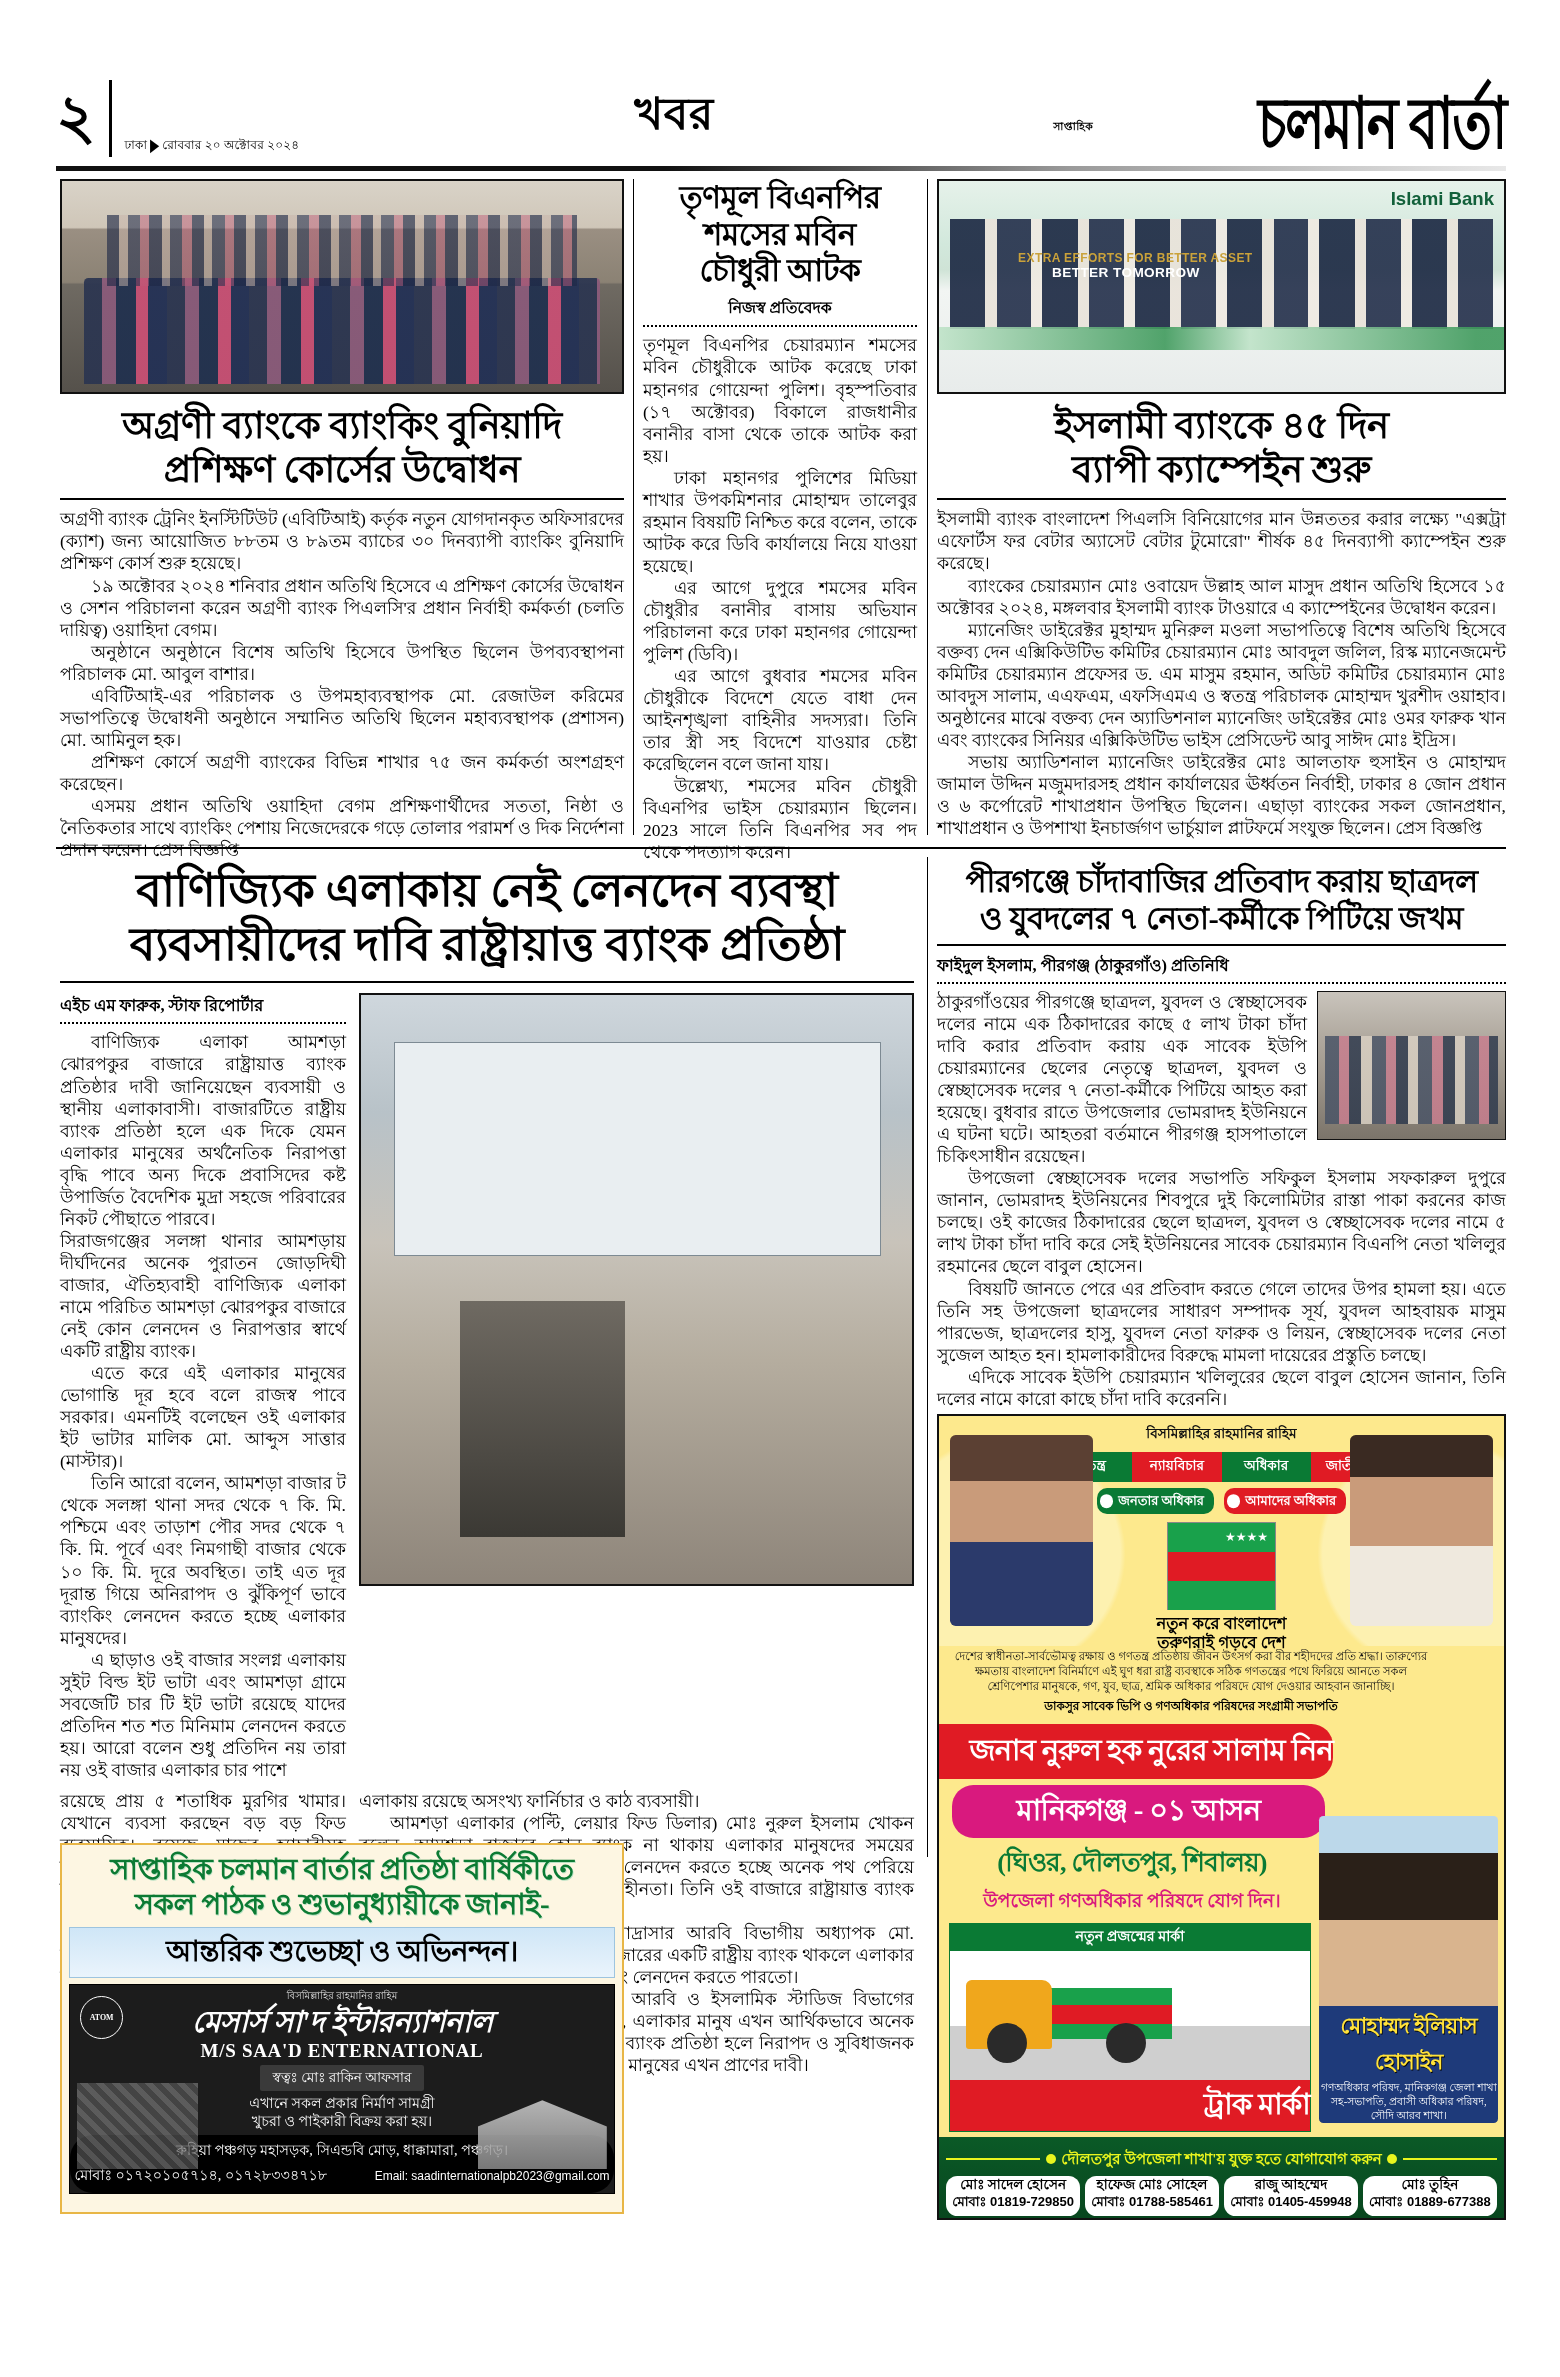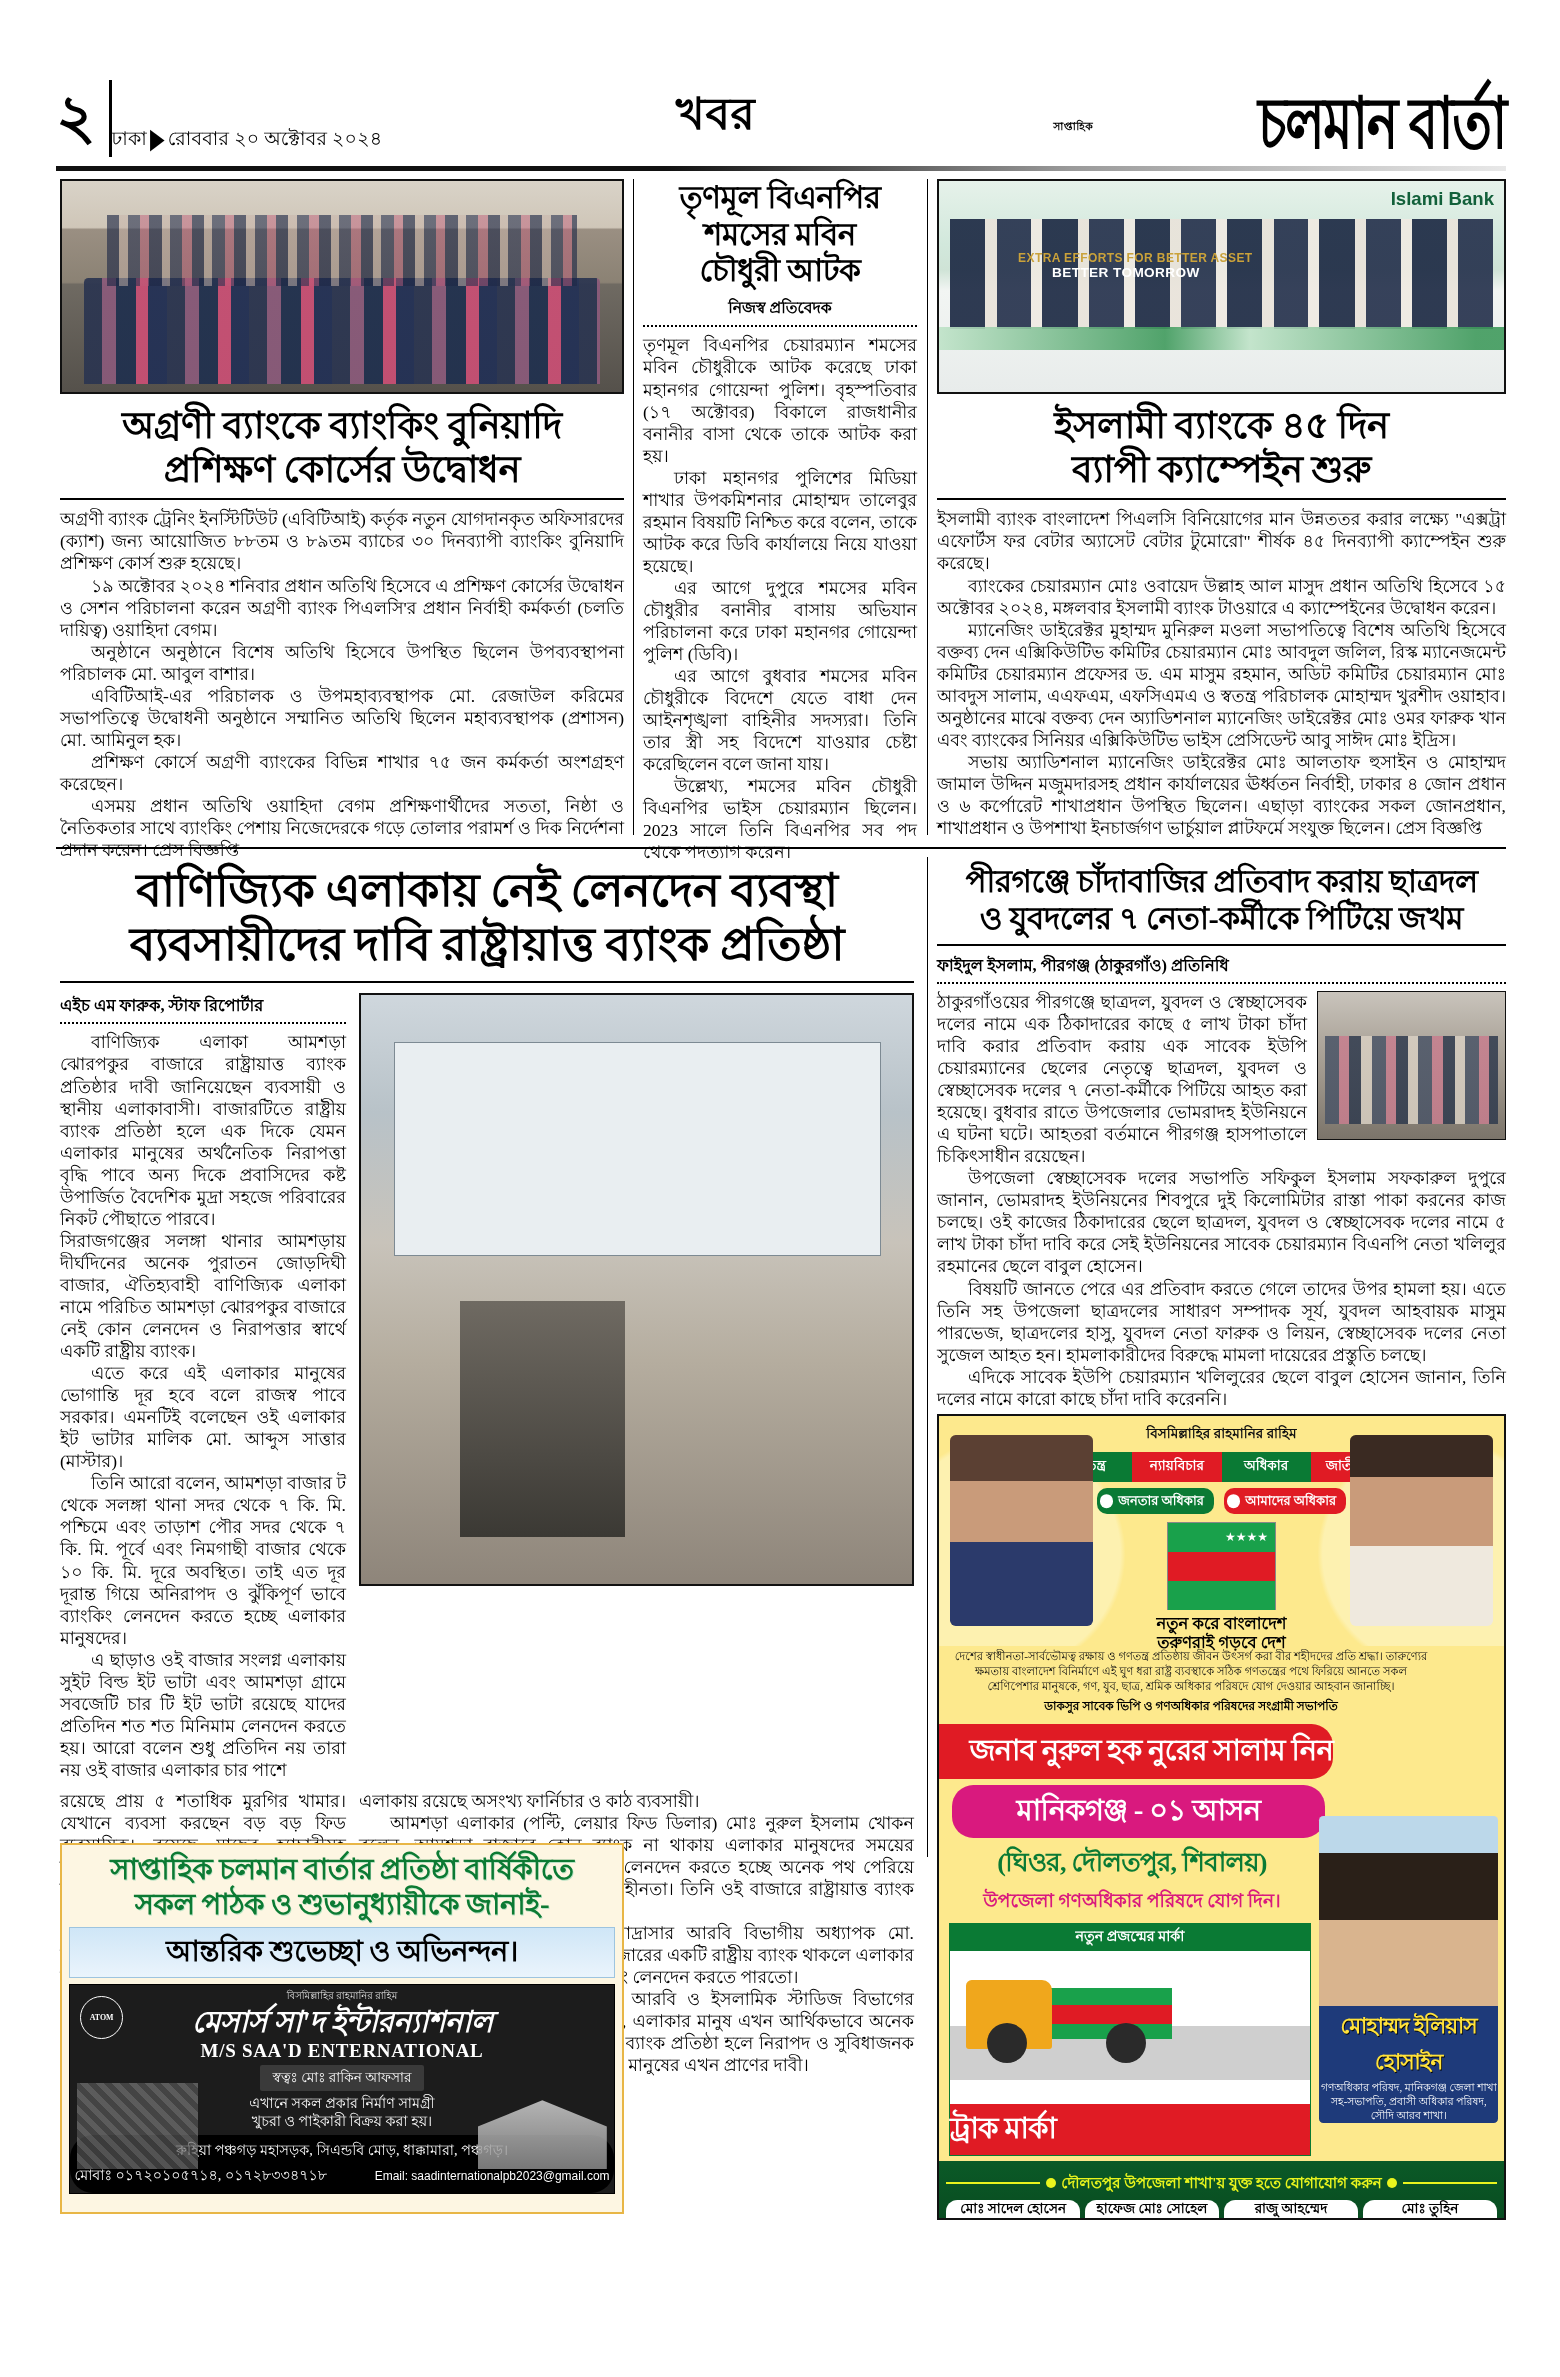--- a/index.html
+++ b/index.html
@@ -9,21 +9,21 @@
     color:#000;
     -webkit-font-smoothing:antialiased;
   }
   .page{position:relative;width:1560px;height:2377px;background:#fff;box-sizing:border-box;padding:0;}
 
   
   .masthead{position:absolute;left:56px;top:69px;width:1450px;height:91px;display:flex;align-items:flex-end;}
   .folio{display:flex;align-items:center;height:84px;}
   .folio-num{font-size:61px;line-height:.8;font-weight:700;font-family:"Liberation Serif",serif;padding-right:13px;}
   .folio-rule{width:2.9px;height:77px;background:#000;}
-  .folio-date{font-size:19px;letter-spacing:0.2px;align-self:flex-end;padding-bottom:4.3px;white-space:nowrap;margin-top:17px;}
+  .folio-date{padding-left:13px;font-size:12px;letter-spacing:0.2px;align-self:flex-end;padding-bottom:4.3px;white-space:nowrap;margin-top:17px;}
   .folio-date .tri{display:inline-block;transform:scaleY(1.5);margin:0 2.9px;}
   .mast-center{flex:1;text-align:center;}
   .mast-center .khobor{font-size:44px;font-weight:700;letter-spacing:0.7px;position:relative;top:-5.7px;}
   .mast-logo{text-align:right;min-width:457px;position:relative;}
   .mast-logo .weekly{position:absolute;left:4.3px;top:11.4px;font-size:10.7px;font-weight:700;letter-spacing:0.4px;}
   .mast-logo .brand{font-size:53px;font-weight:700;letter-spacing:-1.4px;line-height:1;transform:scaleY(1.35);transform-origin:right bottom;display:inline-block;}
   .mast-rule{position:absolute;left:56px;top:166px;width:1450px;height:5px;background:linear-gradient(to right,#111 0%,#111 42%,#9a9a9a 70%,#e8e8e8 100%);}
   .col{position:absolute;box-sizing:border-box;}
   .vrule{position:absolute;width:1.4px;background:#000;}
   .hrule{position:absolute;height:2.1px;background:#000;}
@@ -123,21 +123,21 @@
      background:linear-gradient(180deg,#bcd8ea 0 12%,#2a2018 12% 34%,#d9b48e 34% 62%,#1e3a7a 62% 100%);border-radius:4.3px;}
   .pol-truck{background:#fff;border:1.4px solid #0a7a34;margin:0 193px 0 10px;}
   .pol-truck .cap{background:#0a7a34;color:#fff;text-align:center;font-size:14.3px;font-weight:700;padding:1.4px 0;}
   .pol-truck .img{height:129px;background:
       linear-gradient(180deg,#ffffff 0 58%,#cfcfcf 58% 100%);position:relative;}
   .pol-truck .img .cab{position:absolute;left:15.7px;top:29px;width:86px;height:69px;background:#f0a71c;border-radius:5.7px 10px 2.9px 2.9px;}
   .pol-truck .img .bed{position:absolute;left:93px;top:37px;width:129px;height:51px;
       background:linear-gradient(180deg,#19a14b 0 34%,#e01b24 34% 70%,#19a14b 70% 100%);}
   .pol-truck .img .w1,.pol-truck .img .w2{position:absolute;bottom:17px;width:40px;height:40px;border-radius:50%;background:#2a2a2a;}
   .pol-truck .img .w1{left:37px;}.pol-truck .img .w2{left:156px;}
-  .pol-truck .mark{background:#e01b24;color:#fff;text-align:left;font-size:29px;font-weight:700;letter-spacing:-0.7px;padding:1.4px 0;margin-top:24px;}
+  .pol-truck .mark{background:#e01b24;color:#fff;text-align:right;font-size:29px;font-weight:700;letter-spacing:-0.7px;padding:1.4px 0;}
   .pol-cand{position:absolute;right:5.7px;top:593px;width:179px;text-align:center;}
   .pol-cand .nm{color:#ffe23b;font-weight:700;font-size:21.4px;text-shadow:0.7px 0.7px 0 #000;letter-spacing:-0.7px;}
   .pol-cand .l{color:#fff;font-size:10.7px;line-height:1.3;}
   .pol-contacts{background:linear-gradient(180deg,#0b5a27,#063d1a);padding:5.7px 7.1px 7.1px;margin-top:4.3px;}
   .pol-sec{display:flex;align-items:center;justify-content:center;gap:5.7px;margin:4.3px 0 4.3px;}
   .pol-sec .ln{flex:1;height:2.1px;background:#e9f51e;}
   .pol-sec .dot{width:10px;height:10px;border-radius:50%;background:#e9f51e;}
   .pol-sec .tx{color:#e9f51e;font-weight:700;font-size:15px;white-space:nowrap;}
   .pol-row{display:flex;gap:5px;}
   .pol-chip{flex:1;background:#fff;border-radius:11.4px;text-align:center;padding:2.1px 1.4px 2.9px;}

